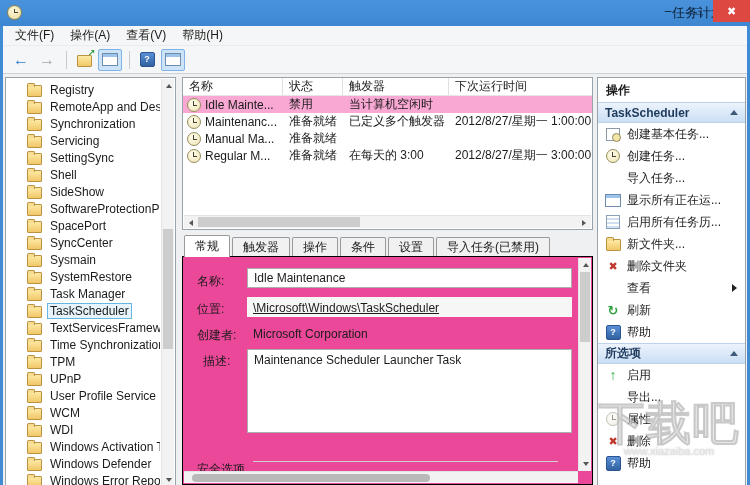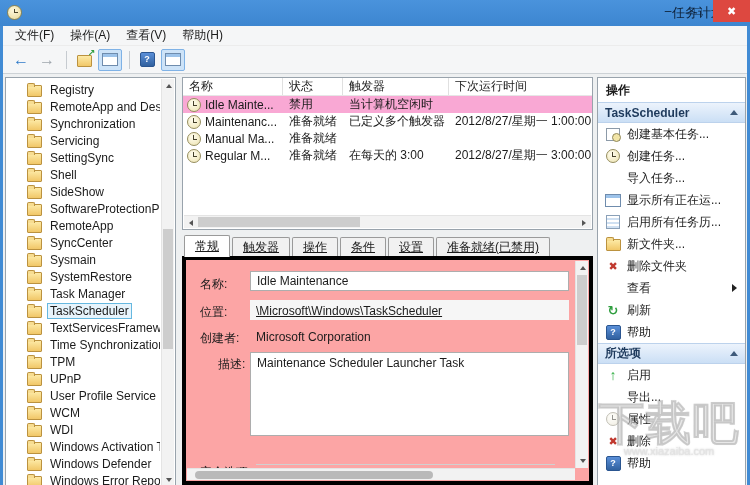--- a/index.html
+++ b/index.html
@@ -85,23 +85,23 @@
   .lrow .cell:nth-of-type(1){width:100px;padding-left:3px;gap:3px;}
   .lrow .cell:nth-of-type(2){width:60px;}
   .lrow .cell:nth-of-type(3){width:106px;}
   .lrow .cell:nth-of-type(4){flex:1;overflow:visible;}
   .list .sb.h{left:1px;right:1px;bottom:1px;}
   .list .sb-thumb{top:1px;bottom:1px;left:14px;width:162px;}
 
   
   .props{position:absolute;left:182px;top:234px;width:411px;height:251px;}
   .tabs{display:flex;align-items:flex-end;height:22px;padding-left:2px;position:relative;z-index:2;}
-  .tab{height:19px;line-height:18px;padding:0 10px;background:#f1f1f1;border:1px solid #9a9a9a;border-bottom:0;margin-right:2px;border-radius:2px 2px 0 0;white-space:nowrap;text-decoration:underline;}
+  .tab{height:19px;line-height:18px;padding:0 10px;background:#f1f1f1;border:1px solid #9a9a9a;border-bottom:0;margin-right:2px;border-radius:2px 2px 0 0;white-space:nowrap;}
   .tab.active{height:22px;line-height:21px;background:#fff;margin-bottom:-1px;z-index:3;}
-  .props-body{position:absolute;top:22px;left:0;right:0;bottom:0;background:#fca5a5;border:4px solid #000000;overflow:hidden;}
+  .props-body{position:absolute;top:22px;left:0;right:0;bottom:0;background:#ec4899;border:1px solid #000000;overflow:hidden;}
   .flabel{position:absolute;white-space:nowrap;}
   .fbox{position:absolute;border:1px solid #adadad;background:#fff;padding:2px 6px;white-space:nowrap;overflow:hidden;}
   .fstrip{position:absolute;left:64px;right:20px;top:40px;height:20px;background:#f6f6f6;}
   .ftext{position:absolute;white-space:nowrap;}
   .secgroup{position:absolute;left:14px;right:34px;top:204px;display:flex;align-items:flex-start;gap:8px;}
   .secline{flex:1;height:1px;background:#d0d0d0;}
   .props-body .sb.v{top:1px;right:1px;bottom:13px;}
   .props-body .sb.v .sb-thumb{left:1px;right:1px;top:14px;height:70px;}
   .props-body .sb.h{left:1px;right:14px;bottom:1px;height:12px;}
   .props-body .sb.h .sb-thumb{top:2px;height:8px;left:8px;width:238px;background:#b9b9b9;border-radius:4px;}
@@ -221,21 +221,21 @@
           <span class="lbl">SideShow</span>
         </div>
 
         <div class="tree-item">
           <span class="ic" data-icon="folder"></span>
           <span class="lbl">SoftwareProtectionPla</span>
         </div>
 
         <div class="tree-item">
           <span class="ic" data-icon="folder"></span>
-          <span class="lbl">RemoteApp</span>
+          <span class="lbl">SpacePort</span>
         </div>
 
         <div class="tree-item">
           <span class="ic" data-icon="folder"></span>
           <span class="lbl">SyncCenter</span>
         </div>
 
         <div class="tree-item">
           <span class="ic" data-icon="folder"></span>
           <span class="lbl">Sysmain</span>
@@ -379,34 +379,34 @@
   </div>
 
   <div class="props">
     <div class="tabs">
 
     <span class="tab active">常规</span>
         <span class="tab">触发器</span>
         <span class="tab">操作</span>
         <span class="tab">条件</span>
         <span class="tab">设置</span>
-        <span class="tab">准备就绪(已禁用)</span>
+        <span class="tab">导入任务(已禁用)</span>
       </div>
     <div class="props-body">
       <span class="flabel" style="left:14px;top:16px;">名称:</span>
       <div class="fbox" style="left:64px;right:20px;top:11px;height:20px;">Idle Maintenance</div>
 
       <span class="flabel" style="left:14px;top:44px;">位置:</span>
       <div class="fstrip"></div>
       <span class="ftext" style="left:70px;top:44px;text-decoration:underline;">\Microsoft\Windows\TaskScheduler</span>
 
       <span class="flabel" style="left:14px;top:70px;">创建者:</span>
       <span class="ftext" style="left:70px;top:70px;">Microsoft Corporation</span>
 
-      <span class="flabel" style="left:32px;top:96px;">描述:</span>
+      <span class="flabel" style="left:20px;top:96px;">描述:</span>
       <div class="fbox" style="left:64px;right:20px;top:92px;height:84px;padding-top:3px;">Maintenance Scheduler Launcher Task</div>
 
       <div class="secgroup">
         <span>安全选项</span>
         <span class="secline"></span>
       </div>
 
       <div class="sb v">
         <span class="sb-btn up">
             <span class="tri up"></span>

